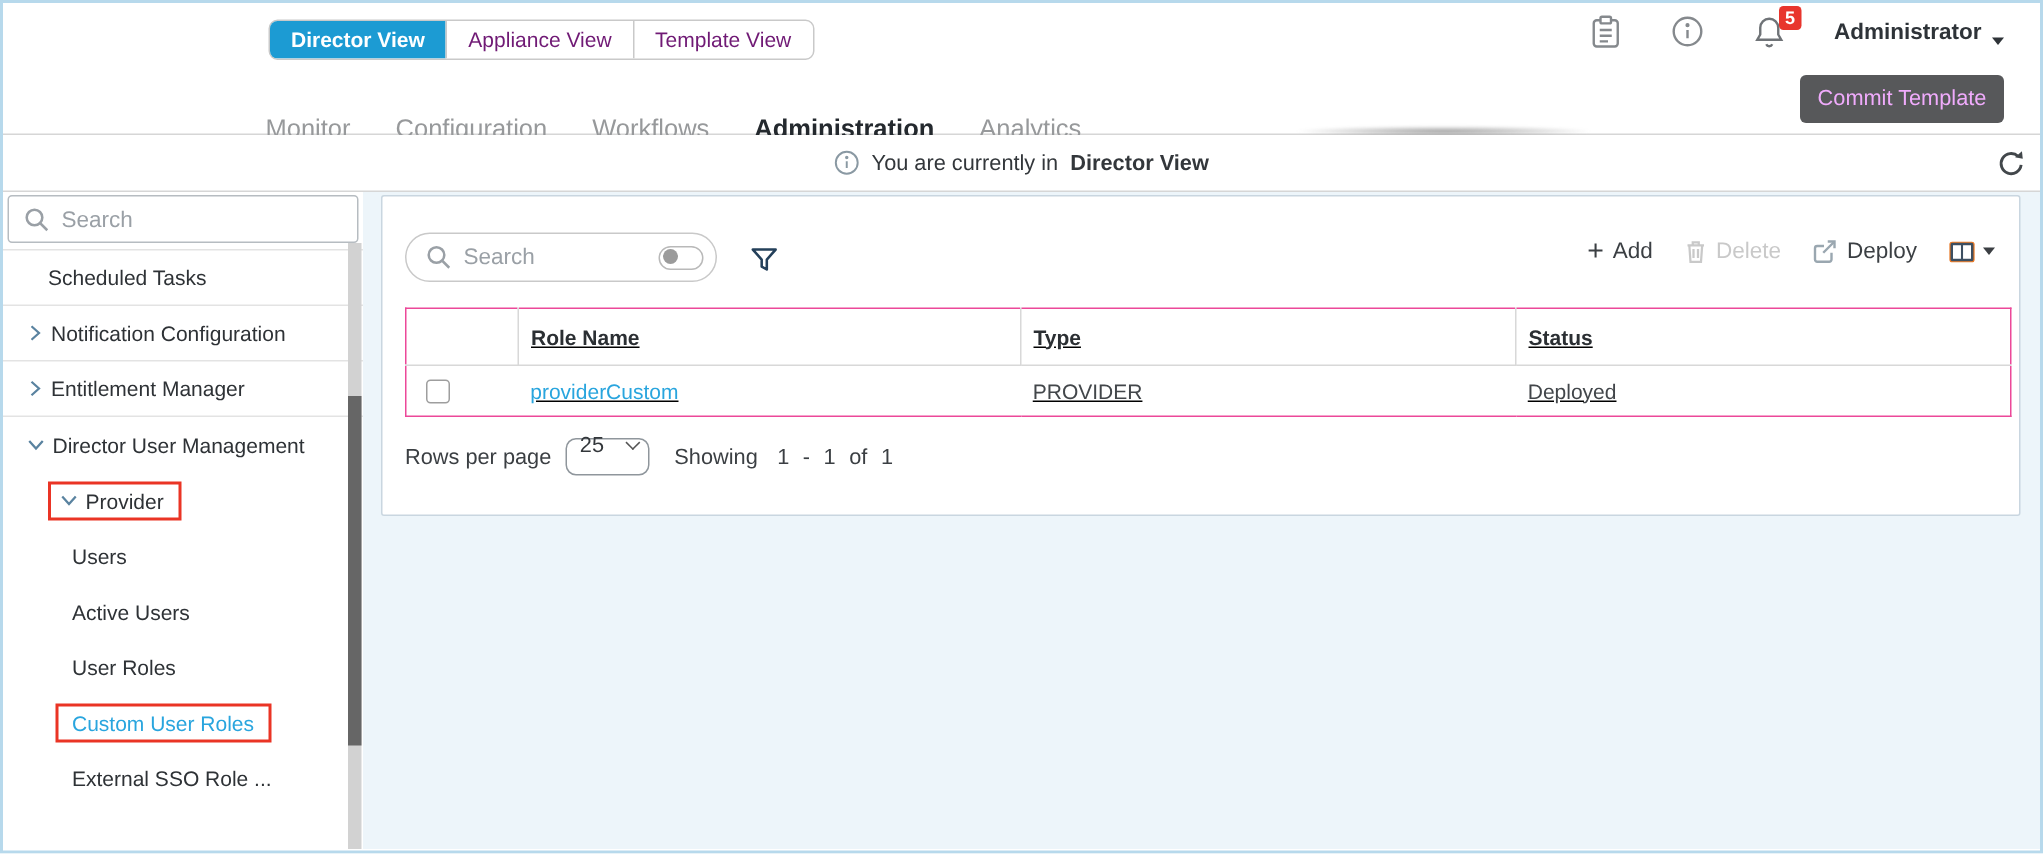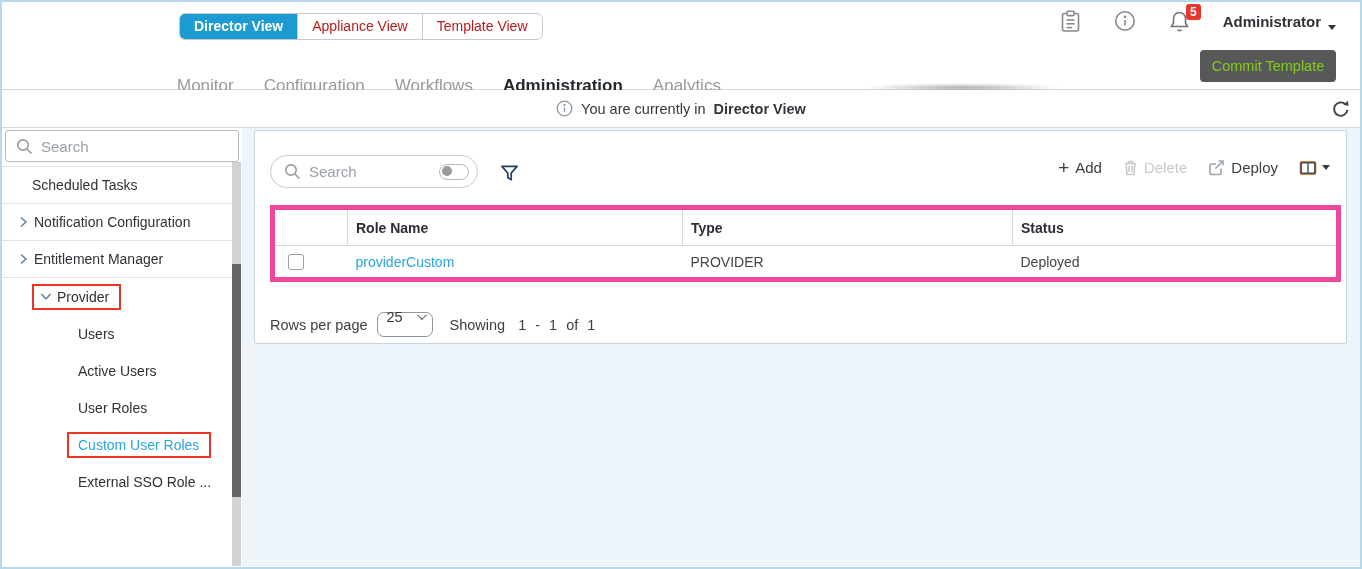--- a/index.html
+++ b/index.html
@@ -6,56 +6,56 @@
   html,body { width:1362px; height:569px; overflow:hidden; }
   body { font-family:"Liberation Sans","DejaVu Sans",sans-serif; background:#fff; }
   .page { position:relative; width:1362px; height:569px; border:2px solid #b7d9ec; background:#fff; overflow:hidden; }
 
   
   .topbar { position:relative; height:88px; background:#fff; border-bottom:1px solid #d6d6d6; }
   .shadow-blob { position:absolute; left:863px; top:82px; width:195px; height:7px;
     background:radial-gradient(ellipse at center, rgba(70,70,70,.5), rgba(0,0,0,0) 72%); filter:blur(1px); pointer-events:none; }
 
   .seg { position:absolute; left:177px; top:11px; display:flex; height:27px; border:1px solid #c9c9c9; border-radius:6px; overflow:hidden; background:#fff; }
-  .seg-item { padding:0 14px; line-height:25px; font-size:14px; color:#b91c1c; cursor:pointer; white-space:nowrap; }
+  .seg-item { padding:0 14px; line-height:25px; font-size:14px; color:#701a75; cursor:pointer; white-space:nowrap; }
   .seg-item + .seg-item { border-left:1px solid #c9c9c9; }
   .seg-item.active { background:#1c9bd3; color:#fff; font-weight:700; border-left:none; }
 
   .top-icons { position:absolute; right:24px; top:4px; height:30px; display:flex; align-items:center; gap:33px; }
   .ticon { position:relative; display:inline-flex; cursor:pointer; }
   .badge { position:absolute; top:-6px; right:-11px; background:#e8352d; color:#fff; font-size:12px; font-weight:700;
     line-height:14px; padding:1px 4px; border-radius:3px; }
   .usermenu { display:flex; align-items:flex-end; gap:7px; font-size:15px; font-weight:600; color:#2e3338; cursor:pointer; }
   .caret-down { width:0; height:0; border-left:4px solid transparent; border-right:4px solid transparent; border-top:5px solid #2e3338; }
 
   .nav-tabs { position:absolute; left:175px; top:50px; display:flex; gap:30px;margin-top:16px; }
   .nav-tab { font-size:17px; color:#97999b; line-height:36px; cursor:pointer; white-space:nowrap; }
   .nav-tab.active { color:#24292e; font-weight:700; border-bottom:3px solid #1c9bd3; padding:0 9px; margin:0 -9px; }
 
-  .commit-btn { position:absolute; right:24px; top:48px; width:136px; height:32px; background:#57585a; color:#84cc16;
+  .commit-btn { position:absolute; right:24px; top:48px; width:136px; height:32px; background:#57585a; color:#f0abfc;
     border:none; border-radius:4px; font-size:14.5px; font-family:inherit; cursor:pointer; }
 
   
   .banner { position:relative; height:38px; border-bottom:1px solid #d6d6d6; display:flex; align-items:center; justify-content:center; gap:8px; font-size:14.5px; color:#33373b; background:#fff; }
   .banner b { font-weight:700; }
   .refresh { position:absolute; right:8px; top:8px; cursor:pointer; }
 
   
   .body-row { display:flex; height:438px;border-radius:23px; }
   .sidebar { position:relative; width:240px; background:#fff; flex:none; }
   .side-search { display:flex; align-items:center; gap:8px; margin:2px 3px 0 3px; height:32px; border:1px solid #b6bcc1; border-radius:3px; padding:0 10px; background:#fff; }
   .side-search input { border:none; outline:none; font-size:15px; color:#333; width:160px; font-family:inherit; }
   .side-search input::placeholder { color:#9aa0a6; }
   .side-list { margin-top:4px; border-top:1px solid #e3e3e3; }
   .side-item { height:37px; display:flex; align-items:center; gap:5px; font-size:14px; color:#2e3236; cursor:pointer; white-space:nowrap; }
   .side-item.sep { border-bottom:1px solid #e3e3e3; }
   .ind-a { padding-left:30px; }
   .ind-b { padding-left:16px; }
   .ind-c { padding-left:30px; }
-  .ind-d { padding-left:76px; }
+  .ind-d { padding-left:46px; }
   .side-item .sel { color:#29a5de; }
   .annot { display:inline-flex; align-items:center; gap:5px; border:2px solid #ea3425; padding:3px 10px 3px 6px; }
   .annot-c { margin-left:-11px; padding:3px 10px 3px 9px; border:2px solid #ea3425; }
   .sb-track { position:absolute; right:1px; top:34px; bottom:0; width:9px; background:#d2d2d2; }
   .sb-thumb { position:absolute; right:1px; top:136px; width:9px; height:233px; background:#666; }
 
   .content { flex:1; background:#edf5fa; padding:2px 13px 0 12px; }
   .card { background:#fff; border:1px solid #c9d6e0; border-radius:2px; height:214px; position:relative; overflow:visible; }
 
   .toolbar { position:relative; height:57px; }
@@ -70,29 +70,29 @@
   .act { display:flex; align-items:center; gap:6px; font-size:15px; color:#3b3f43; cursor:pointer; white-space:nowrap; }
   .act .plus { font-size:19px; font-weight:400; line-height:15px; }
   .act.disabled { color:#c9c9c9; cursor:default; }
   .colpick { display:flex; align-items:center; gap:5px; cursor:pointer; }
   .caret-sm { width:0; height:0; border-left:4px solid transparent; border-right:4px solid transparent; border-top:5px solid #3b3f43; }
 
   table.grid { border-collapse:collapse; margin:17px 5px 0 15px; width:calc(100% - 20px); table-layout:fixed; }
   .grid th, .grid td { text-align:left; font-size:14px; }
   .grid thead tr { height:38px; }
   .grid tbody tr { height:34px; }
-  .grid { border:5px solid #ec4899; }
+  .grid { border:1px solid #ec4899;text-decoration:underline; }
   .grid th { font-weight:700; color:#2b2f33; border-bottom:1px solid #d8d8d8; border-right:1px solid #d8d8d8; padding-left:8px; }
   .grid th:last-child { border-right:none; }
   .grid td { color:#42464a; padding-left:8px; }
   .grid td.cbcell { padding-left:13px; }
   .cb { display:inline-block; width:16px; height:16px; border:1px solid #9e9e9e; border-radius:3px; background:#fff; vertical-align:middle; cursor:pointer; }
   .rolelink { color:#29a5de; cursor:pointer; text-decoration:none; }
 
-  .pager { display:flex; align-items:center; margin:30px 0 0 15px; font-size:14.5px; color:#3b3f43; gap:9px; }
+  .pager { display:flex; align-items:center; margin:14px 0 0 15px; font-size:14.5px; color:#3b3f43; gap:9px; }
   .rpp-select { display:flex; align-items:center; justify-content:space-between; width:56px; height:25px; border:1px solid #8f969c; border-radius:7px; padding:0 8px 16px 9px; cursor:pointer; font-size:14.5px; color:#33373b; }
   .chev-dn { width:7px; height:7px; border-right:1.6px solid #555; border-bottom:1.6px solid #555; transform:rotate(45deg) translateY(-2px); }
   .pager .num { margin-left:4px; }
   svg { display:block; }
 </style>
 </head>
 <body>
 
 <div class="page">
 
@@ -181,20 +181,26 @@
           <svg width="11" height="12" viewBox="0 0 11 12" fill="none" stroke="#5a83a0" stroke-width="1.5">
               <polyline points="3,1.5 8,6 3,10.5"></polyline>
             </svg>
           <span>Notification Configuration</span>
         </div>
         <div class="side-item sep ind-b">
           <svg width="11" height="12" viewBox="0 0 11 12" fill="none" stroke="#5a83a0" stroke-width="1.5">
               <polyline points="3,1.5 8,6 3,10.5"></polyline>
             </svg>
           <span>Entitlement Manager</span>
+        </div>
+        <div class="side-item ind-b">
+          <svg width="12" height="11" viewBox="0 0 12 11" fill="none" stroke="#5a83a0" stroke-width="1.5">
+              <polyline points="1.5,3 6,8 10.5,3"></polyline>
+            </svg>
+          <span>Director User Management</span>
         </div>
         <div class="side-item ind-c">
           <span class="annot">
             <svg width="12" height="11" viewBox="0 0 12 11" fill="none" stroke="#5a83a0" stroke-width="1.5">
                 <polyline points="1.5,3 6,8 10.5,3"></polyline>
               </svg>
             <span>Provider</span>
           </span>
         </div>
         <div class="side-item ind-d">

